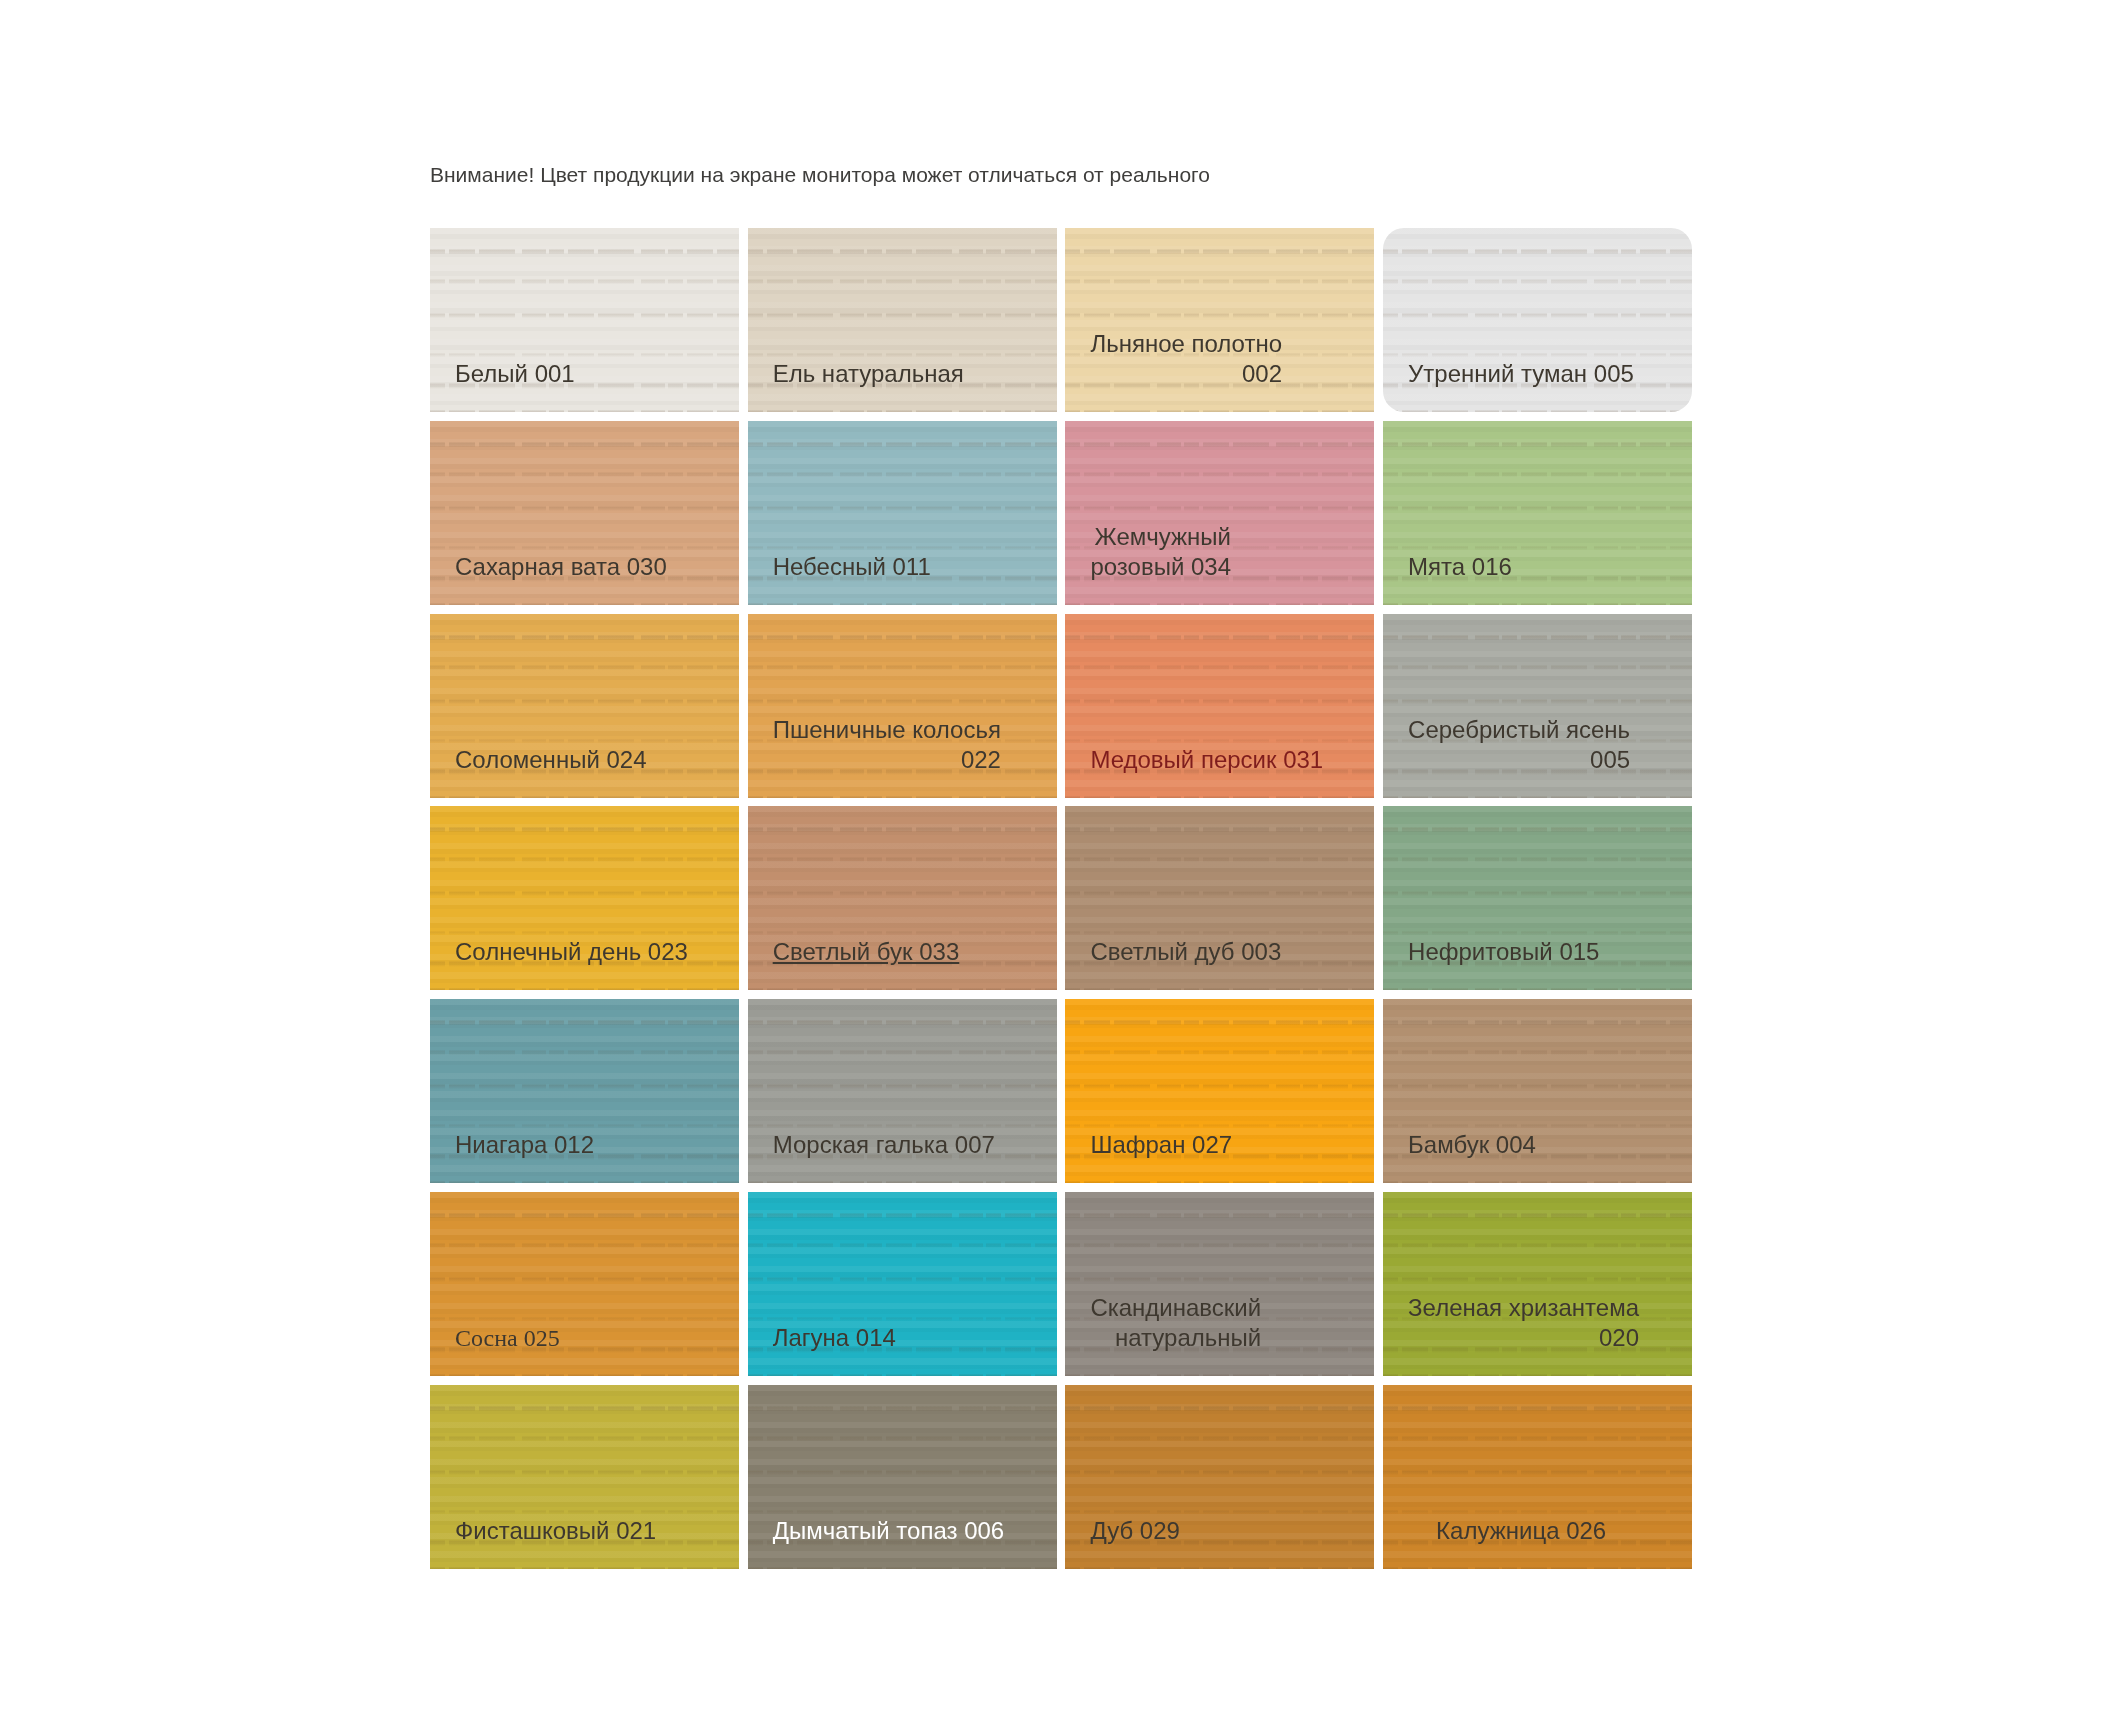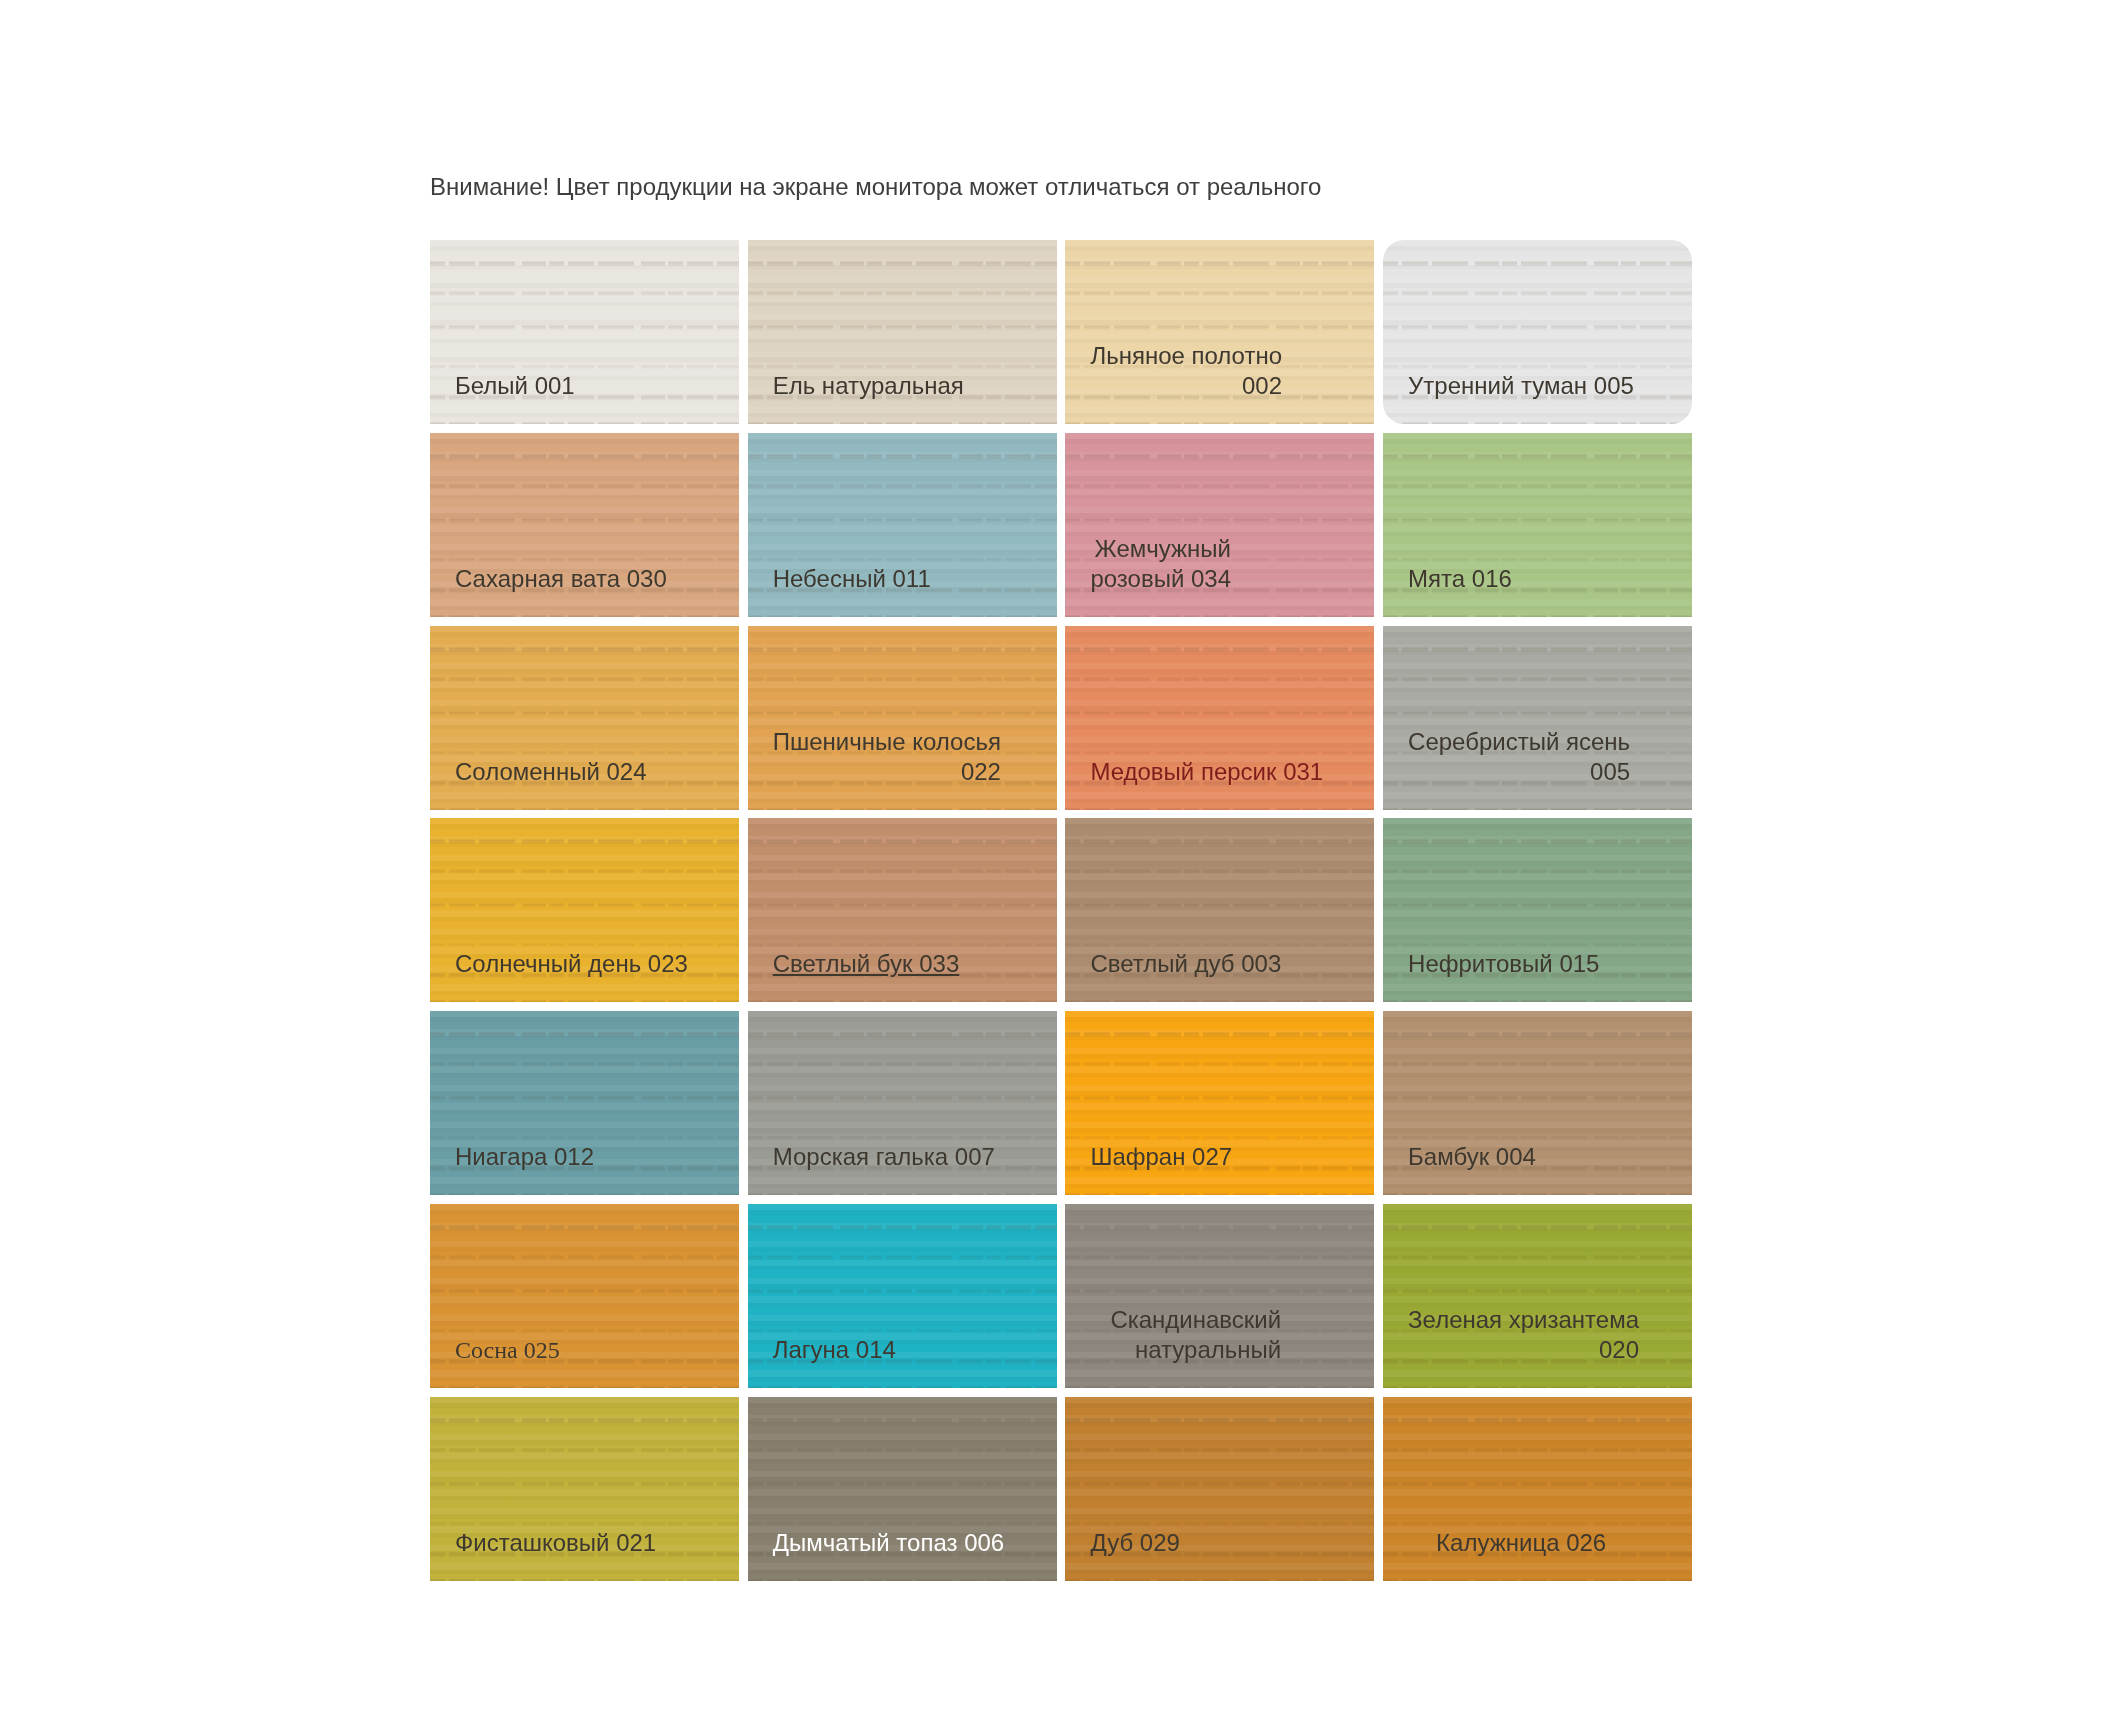--- a/index.html
+++ b/index.html
@@ -14,24 +14,24 @@
     position: relative;
     overflow: hidden;
   }
   .content {
     position: absolute;
     left: 430px;
     top: 161px;
     width: 1262px;
   }
   .warning {
-    font-size: 24px;
+    font-size: 21px;
     line-height: 28px;
     color: #3f3e3c;
-    margin: 12px 0 39px 0;
+    margin: 0 0 39px 0;
   }
   .grid {
     display: grid;
     grid-template-columns: repeat(4, 1fr);
     gap: 8.8px;
   }
   .swatch {
     position: relative;
     height: 184px;
     overflow: hidden;
@@ -179,21 +179,21 @@
 
   <div class="swatch" style="background-color: rgb(217, 147, 51); font-family: Liberation Serif, serif;">
     <span class="swatch-label" style="color: rgb(62, 56, 47);">Сосна 025</span>
   </div>
 
   <div class="swatch" style="background-color: rgb(31, 178, 196);">
     <span class="swatch-label" style="color: rgb(62, 56, 47);">Лагуна 014</span>
   </div>
 
   <div class="swatch" style="background-color: rgb(142, 135, 128);">
-    <span class="swatch-label" style="color: rgb(62, 56, 47); margin-left: 20px;">Скандинавский
+    <span class="swatch-label" style="color: rgb(62, 56, 47);">Скандинавский
 натуральный</span>
   </div>
 
   <div class="swatch" style="background-color: rgb(154, 169, 52);">
     <span class="swatch-label" style="color: rgb(62, 56, 47);">Зеленая хризантема
 020</span>
   </div>
 
   <div class="swatch" style="background-color: rgb(193, 178, 59);">
     <span class="swatch-label" style="color: rgb(62, 56, 47);">Фисташковый 021</span>

